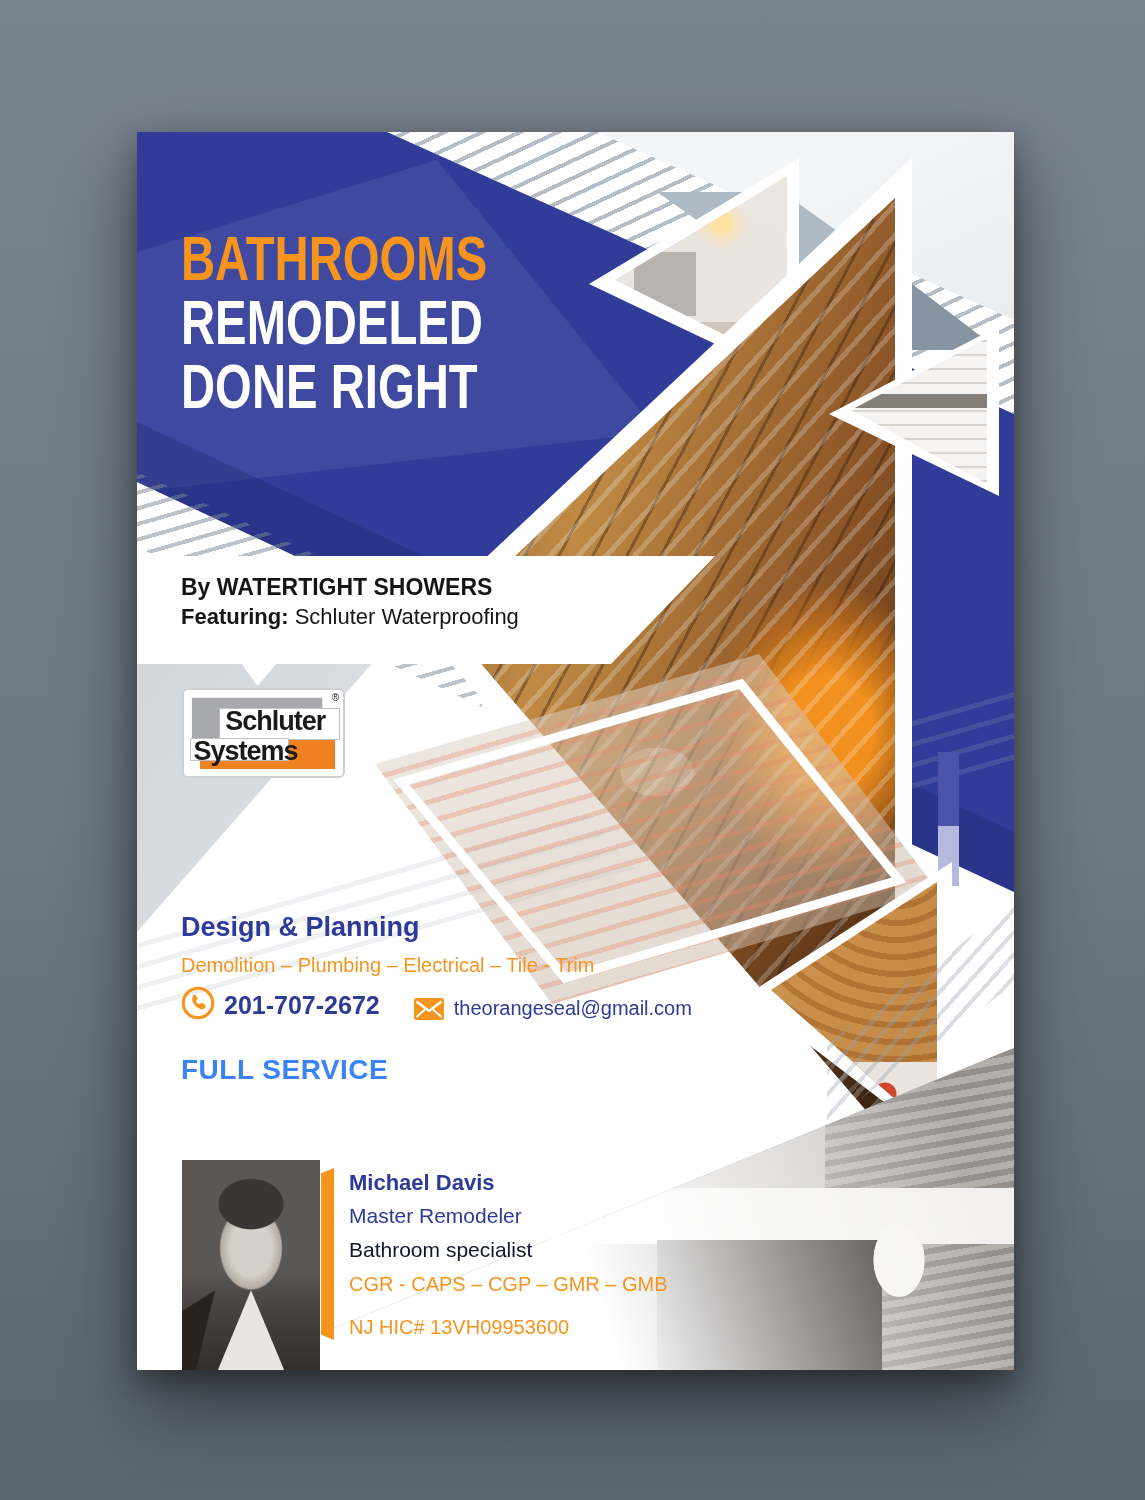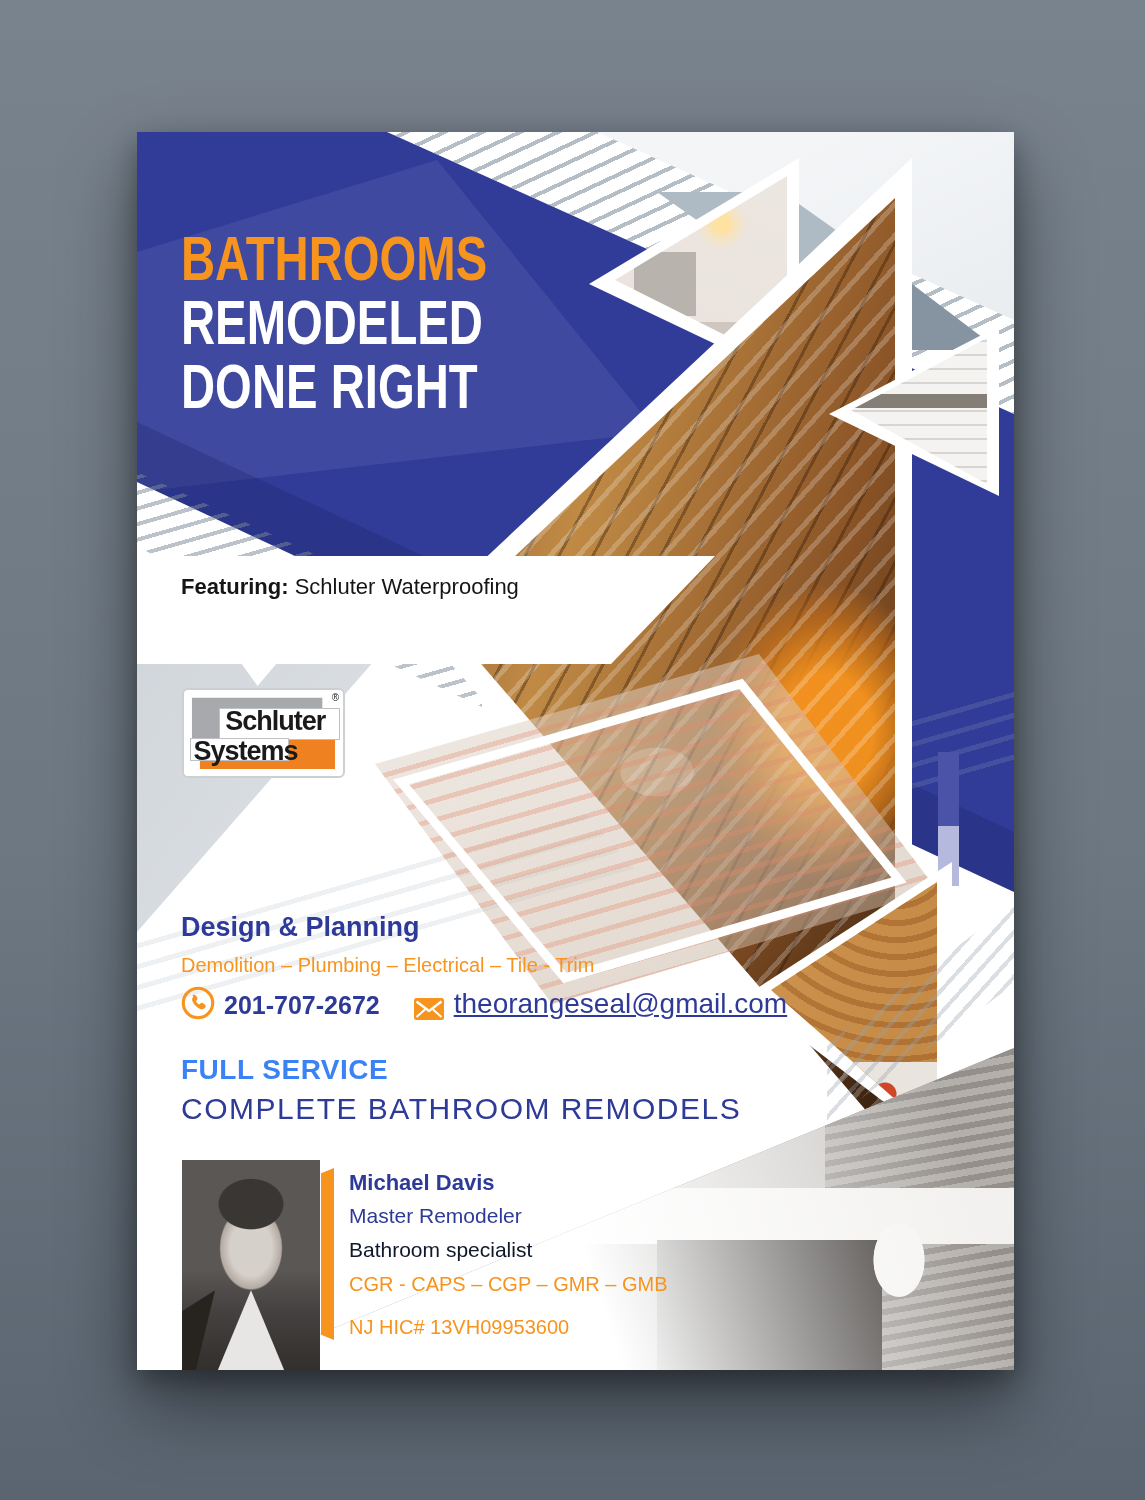--- a/index.html
+++ b/index.html
@@ -109,21 +109,21 @@
   .headline span { display:block; font-weight:bold; font-size:63px; line-height:64px;
     letter-spacing:0; transform:scaleX(.75); transform-origin:0 0; white-space:nowrap; }
   .hl-orange { color:#F7941E; }
   .hl-white { color:#ffffff; }
 
   
   .svc-heading { left:44px; top:780px; font-size:27px; font-weight:bold; color:#2E3A9A; }
   .svc-list { left:44px; top:822px; font-size:20px; font-weight:500; color:#F7941E; }
   .contact { left:44px; top:854px; display:flex; align-items:flex-end; }
   .contact .phone { font-size:25px; font-weight:bold; color:#2E3A97; margin-left:9px; }
-  .contact .email { font-size:28px; color:#2E3A97; margin-left:10px;text-decoration:underline; }
+  .contact .email { font-size:20px; color:#2E3A97; margin-left:10px; }
   .contact .env { margin-left:34px; }
   .fs1 { left:44px; top:922px; font-size:28px; font-weight:bold; color:#3b82f6; letter-spacing:.5px; }
   .fs2 { left:44px; top:960px; font-size:30px; color:#2E3A97; letter-spacing:1.5px; }
 
   
   .portrait { left:45px; top:1028px; width:138px; height:210px; overflow:hidden;
     background:
       radial-gradient(ellipse 36px 28px at 50% 21%,#3a3634 0 88%,rgba(58,54,52,0) 92%),
       radial-gradient(ellipse 36px 48px at 50% 42%,#d6d0ca 0 58%,#b3aaa2 84%,rgba(179,170,162,0) 88%),
       linear-gradient(180deg,#5b5755 0 52%,#454140 72%,#332f2d 100%); }
@@ -172,20 +172,21 @@
     <div class="abs periwinkle"></div>
     <div class="full construction-border"></div>
     <div class="full construction-photo"></div>
     <div class="full right-stripes"></div>
     <div class="full photoF"></div>
     <div class="full photoF-fade"></div>
 
     <div class="full callout"></div>
     <div class="abs callout-tail"></div>
     <div class="abs byline">
+      <div class="b1">By WATERTIGHT SHOWERS</div>
       <div><span class="bold">Featuring:</span><span> Schluter Waterproofing</span></div>
     </div>
 
     <div class="abs schluter">
       <div class="gray"></div>
       <div class="orange"></div>
       <div class="wbox1"></div>
       <div class="wbox2"></div>
       <div class="t1">Schluter</div>
       <div class="t2">Systems</div>
@@ -208,21 +209,20 @@
       <span class="phone">201-707-2672</span>
       <svg class="env" width="30" height="22" viewBox="0 0 30 22">
         <rect x="0" y="0" width="30" height="22" rx="2.5" fill="#F7941E"></rect>
         <polyline points="2.5,3.5 15,13 27.5,3.5" fill="none" stroke="#ffffff" stroke-width="2.4"></polyline>
         <path d="M2.5 19 L11 11.5 M27.5 19 L19 11.5" stroke="#ffffff" stroke-width="2"></path>
       </svg>
       <span class="email">theorangeseal@gmail.com</span>
     </div>
 
     <div class="abs fs1">FULL SERVICE</div>
-    <div class="abs fs2">COMPLETE BATHROOM REMODELS</div>
 
     <div class="abs portrait"></div>
     <div class="abs ribbon"></div>
     <div class="abs p-name">Michael Davis</div>
     <div class="abs p-role1">Master Remodeler</div>
     <div class="abs p-role2">Bathroom specialist</div>
     <div class="abs p-creds">CGR - CAPS – CGP – GMR – GMB</div>
     <div class="abs p-lic">NJ HIC# 13VH09953600</div>
 
   </div>

